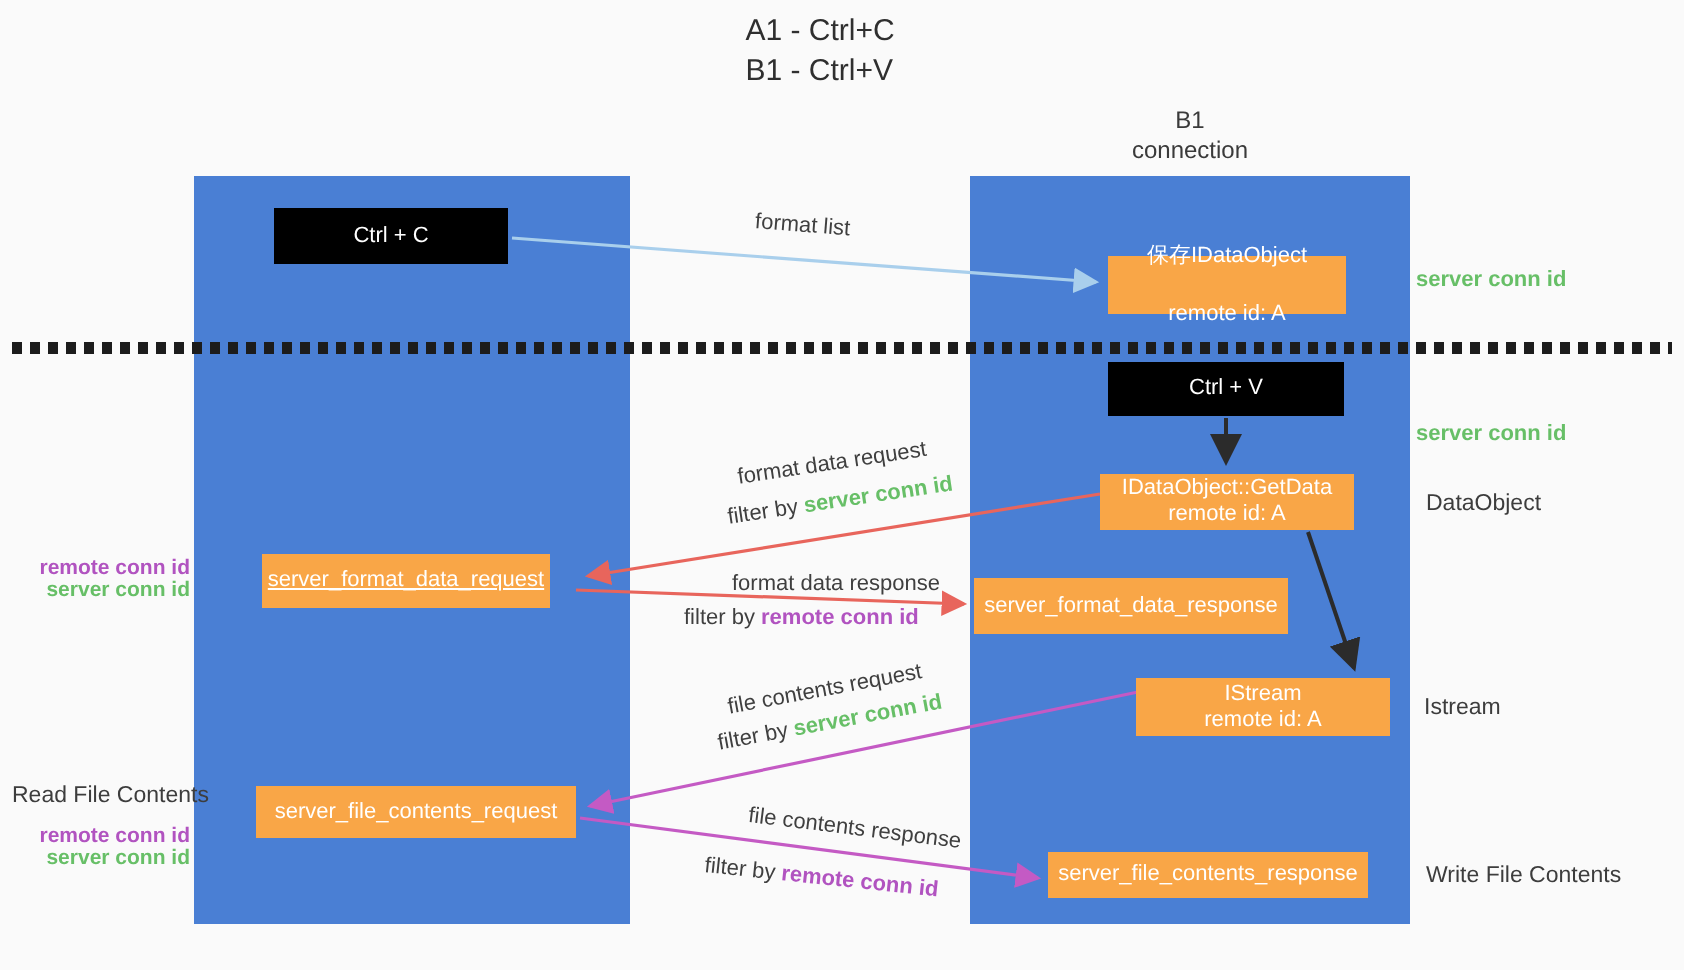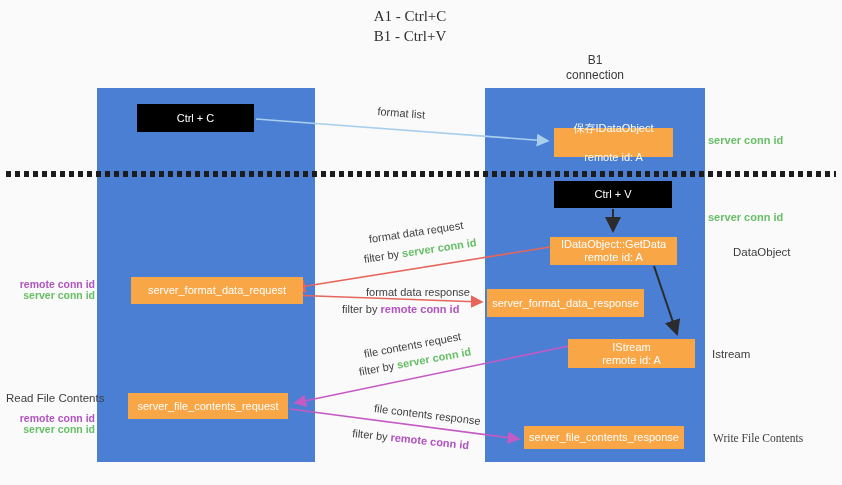--- a/index.html
+++ b/index.html
@@ -4,21 +4,21 @@
 <style>
   html,body{margin:0;padding:0;}
   body{background:#e8e8e8;font-family:"Liberation Sans","DejaVu Sans",sans-serif;}
   #canvas{
     position:relative;width:842px;height:485px;background:#fafafa;overflow:hidden;
     -webkit-font-smoothing:antialiased;
   }
   .abs{position:absolute;}
   .title{
     left:410px;top:6px;transform:translateX(-50%);
-    font-size:15px;line-height:20px;color:#2f2f2f;text-align:center;white-space:nowrap;font-family:Liberation Serif, serif;
+    font-size:15px;line-height:20px;color:#2f2f2f;white-space:nowrap;
   }
   .col{
     background:#4a7fd4;width:218px;height:374px;top:88px;
   }
   .col-header{
     top:53px;width:218px;text-align:center;font-size:12px;line-height:15px;color:#3a3a3a;
   }
   .nodebox{
     display:flex;flex-direction:column;align-items:center;justify-content:center;
     color:#ffffff;font-size:11px;line-height:13px;text-align:center;white-space:nowrap;
@@ -101,21 +101,21 @@
 
   <div class="abs nodebox green z7" style="left:554px;top:181px;width:118px;height:27px;">
     <span>Ctrl + V</span>
   </div>
 
   <div class="abs nodebox orange z7" style="left:550px;top:237px;width:127px;height:28px;">
     <span>IDataObject::GetData</span>
     <span>remote id: A</span>
   </div>
 
-  <div class="abs nodebox orange z7" style="left:131px;top:277px;width:172px;height:27px;">
+  <div class="abs nodebox orange z7" style="left:131px;top:277px;width:144px;height:27px;text-decoration:underline;">
     <span>server_format_data_request</span>
   </div>
 
   <div class="abs nodebox orange z7" style="left:487px;top:289px;width:157px;height:28px;">
     <span>server_format_data_response</span>
   </div>
 
   <div class="abs nodebox orange z7" style="left:568px;top:339px;width:127px;height:29px;">
     <span>IStream</span>
     <span>remote id: A</span>
@@ -150,23 +150,23 @@
   </div>
 
   <div class="abs lbl rot" style="left:375px;top:402px;transform:rotate(7deg);">file contents response</div>
   <div class="abs lbl rot" style="left:353px;top:427px;transform:rotate(6deg);">
     <span>filter by</span>
     <span class="purple-t">remote conn id</span>
   </div>
 
   <div class="abs side-green" style="left:708px;top:134px;">server conn id</div>
   <div class="abs side-green" style="left:708px;top:211px;">server conn id</div>
-  <div class="abs side-dark" style="left:713px;top:246px;margin-left:20px;">DataObject</div>
+  <div class="abs side-dark" style="left:713px;top:246px;">DataObject</div>
   <div class="abs side-dark" style="left:712px;top:348px;">Istream</div>
-  <div class="abs side-dark" style="left:713px;top:432px;font-family:Liberation Serif, serif;">Write File Contents</div>
+  <div class="abs side-dark" style="left:713px;top:432px;">Write File Contents</div>
 
   <div class="abs left-ids" style="left:5px;top:279px;">
     <div class="purple-t">remote conn id</div>
     <div class="green-t">server conn id</div>
   </div>
 
   <div class="abs side-dark" style="left:6px;top:392px;">Read File Contents</div>
   <div class="abs left-ids" style="left:5px;top:413px;">
     <div class="purple-t">remote conn id</div>
     <div class="green-t">server conn id</div>

